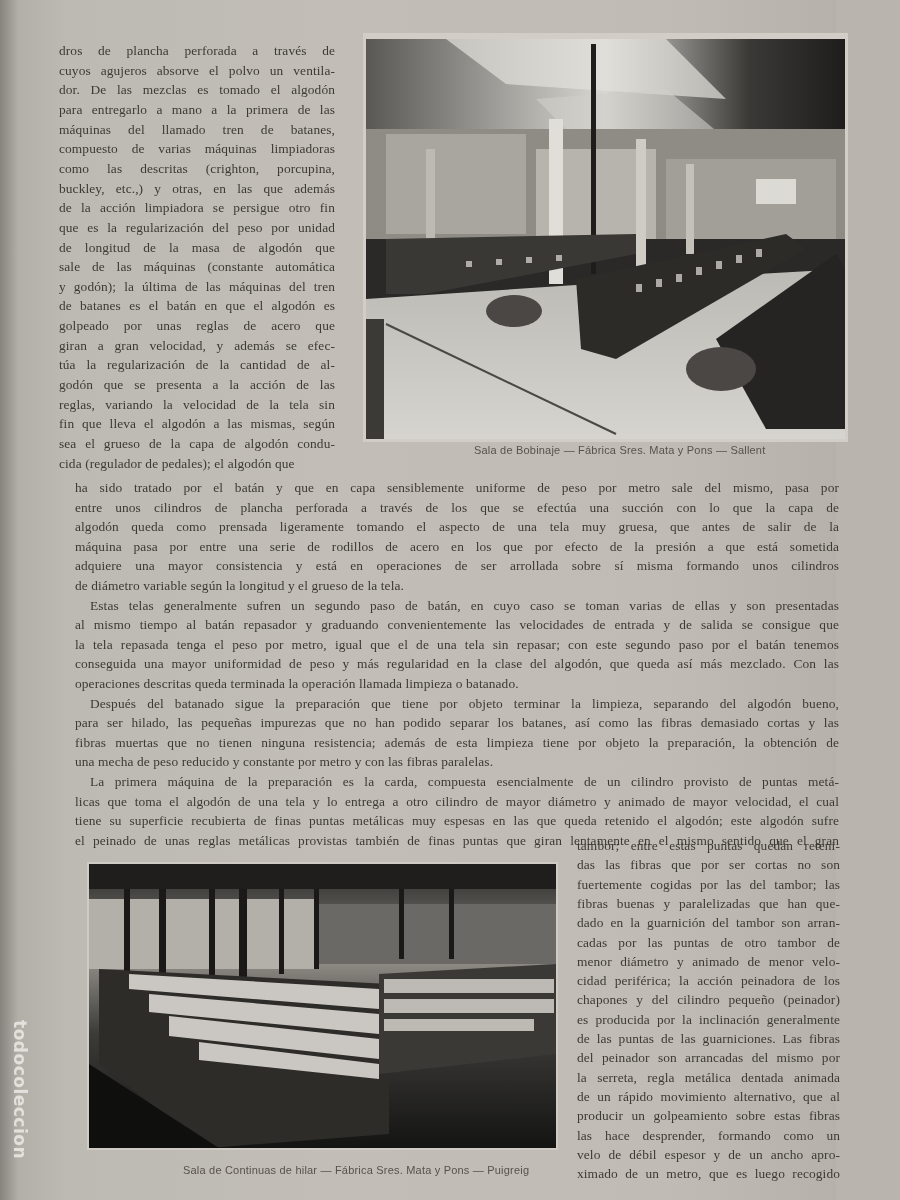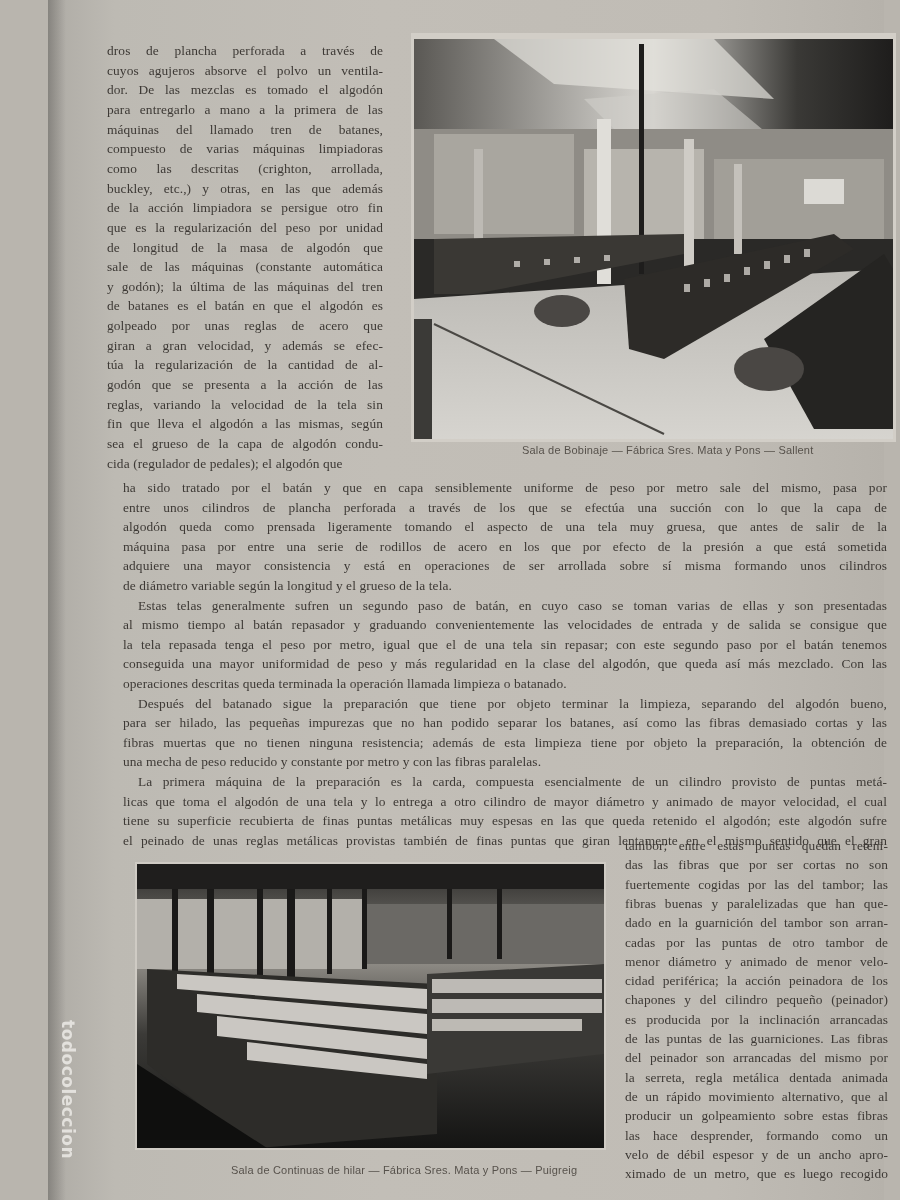--- a/index.html
+++ b/index.html
@@ -6,21 +6,20 @@
   body {
     width: 900px; height: 1200px; overflow: hidden;
     background: #b9b5ae;
     position: relative;
     font-family: "Liberation Serif", "DejaVu Serif", serif;
     color: #3c3834;
   }
   .page {
     position: absolute; left: 0; top: 0; width: 836px; height: 1200px;
     background: linear-gradient(90deg, #aeaba5 0%, #bdbab3 8%, #c2beb7 40%, #c0bcb5 80%, #b6b2ab 100%);
-    margin-left: 48px;
   }
   .line {
     position: absolute;
     font-size: 13.4px;
     line-height: 20px;
     white-space: nowrap;
     text-align: justify;
     text-align-last: justify;
     letter-spacing: 0.1px;
     color: #3d3935;
@@ -73,21 +72,21 @@
 <div class="page">
   <div class="left-shadow"></div>
 
   <div class="col-left" id="col-left">
       <div class="line" style="top: 41px;">dros de plancha perforada a través de</div>
       <div class="line" style="top: 60.65px;">cuyos agujeros absorve el polvo un ventila-</div>
       <div class="line" style="top: 80.3px;">dor. De las mezclas es tomado el algodón</div>
       <div class="line" style="top: 99.95px;">para entregarlo a mano a la primera de las</div>
       <div class="line" style="top: 119.6px;">máquinas del llamado tren de batanes,</div>
       <div class="line" style="top: 139.25px;">compuesto de varias máquinas limpiadoras</div>
-      <div class="line" style="top: 158.9px;">como las descritas (crighton, arrollada,</div>
+      <div class="line" style="top: 158.9px;">como las descritas (crighton, porcupina,</div>
       <div class="line" style="top: 179px;">buckley, etc.,) y otras, en las que además</div>
       <div class="line" style="top: 198.2px;">de la acción limpiadora se persigue otro fin</div>
       <div class="line" style="top: 217.85px;">que es la regularización del peso por unidad</div>
       <div class="line" style="top: 237.5px;">de longitud de la masa de algodón que</div>
       <div class="line" style="top: 257.15px;">sale de las máquinas (constante automática</div>
       <div class="line" style="top: 276.8px;">y godón); la última de las máquinas del tren</div>
       <div class="line" style="top: 296.45px;">de batanes es el batán en que el algodón es</div>
       <div class="line" style="top: 316.1px;">golpeado por unas reglas de acero que</div>
       <div class="line" style="top: 335.75px;">giran a gran velocidad, y además se efec-</div>
       <div class="line" style="top: 355.4px;">túa la regularización de la cantidad de al-</div>
@@ -218,21 +217,21 @@
   <div class="col-right" id="col-right">
       <div class="line" style="top: 836px;">tambor; entre estas puntas quedan reteni-</div>
       <div class="line" style="top: 855.3px;">das las fibras que por ser cortas no son</div>
       <div class="line" style="top: 874.6px;">fuertemente cogidas por las del tambor; las</div>
       <div class="line" style="top: 893.9px;">fibras buenas y paralelizadas que han que-</div>
       <div class="line" style="top: 913.2px;">dado en la guarnición del tambor son arran-</div>
       <div class="line" style="top: 932.5px;">cadas por las puntas de otro tambor de</div>
       <div class="line" style="top: 951.8px;">menor diámetro y animado de menor velo-</div>
       <div class="line" style="top: 971.1px;">cidad periférica; la acción peinadora de los</div>
       <div class="line" style="top: 990.4px;">chapones y del cilindro pequeño (peinador)</div>
-      <div class="line" style="top: 1009.7px;">es producida por la inclinación arrancadas</div>
+      <div class="line" style="top: 1009.7px;">es producida por la inclinación generalmente</div>
       <div class="line" style="top: 1029px;">de las puntas de las guarniciones. Las fibras</div>
       <div class="line" style="top: 1048.3px;">del peinador son arrancadas del mismo por</div>
       <div class="line" style="top: 1067.6px;">la serreta, regla metálica dentada animada</div>
       <div class="line" style="top: 1086.9px;">de un rápido movimiento alternativo, que al</div>
       <div class="line" style="top: 1106.2px;">producir un golpeamiento sobre estas fibras</div>
       <div class="line" style="top: 1125.5px;">las hace desprender, formando como un</div>
       <div class="line" style="top: 1144.8px;">velo de débil espesor y de un ancho apro-</div>
       <div class="line" style="top: 1164.1px;">ximado de un metro, que es luego recogido</div>
     </div>
 

